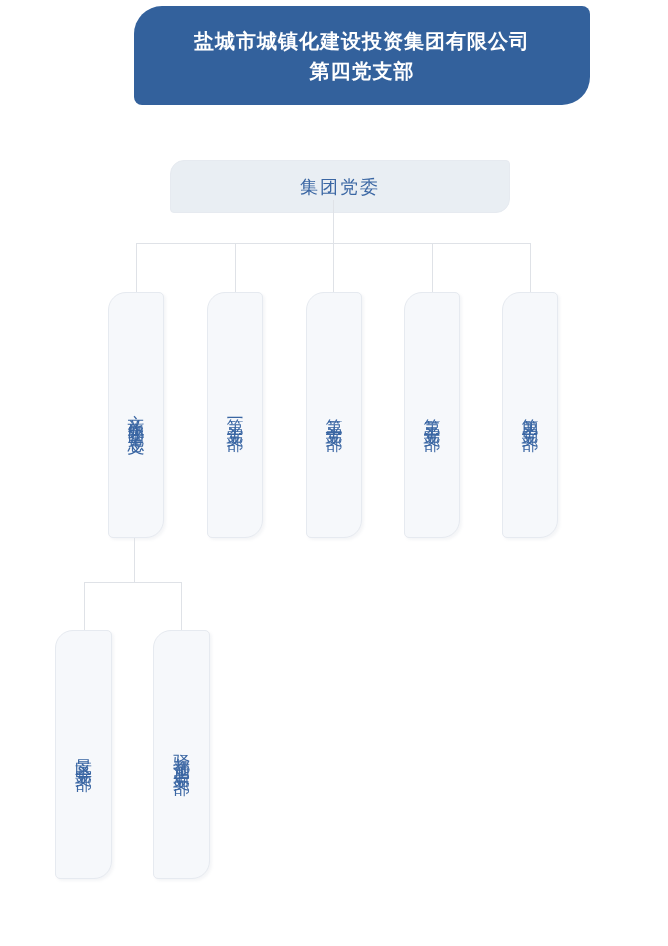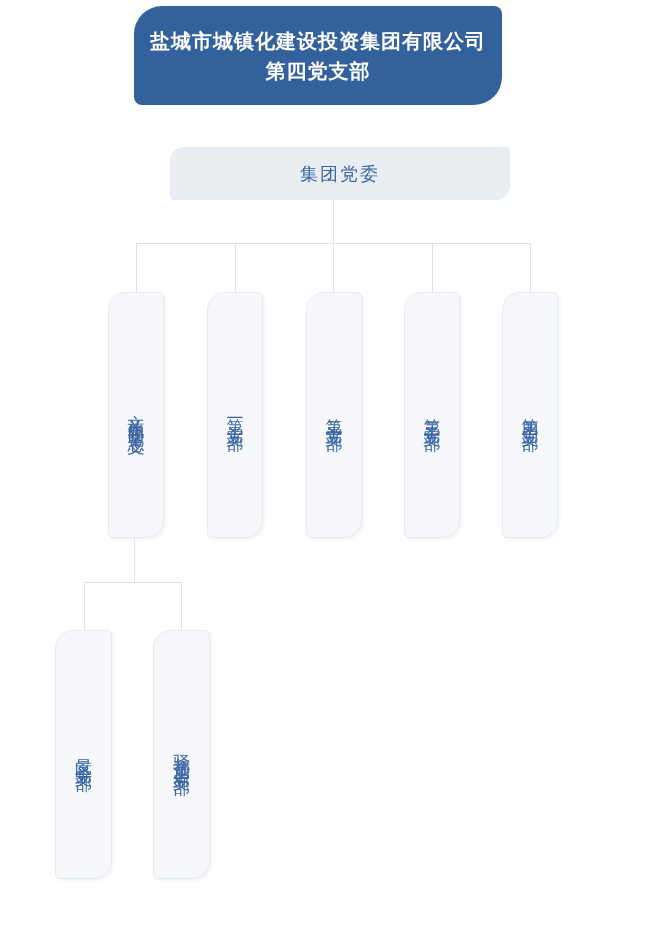--- a/index.html
+++ b/index.html
@@ -22,42 +22,42 @@
     width: 668px;
     height: 946px;
     background: var(--page-bg);
     overflow: hidden;
   }
 
   
   .org-header {
     position: absolute;
     left: 134px; top: 6px;
-    width: 368px; height: 99px;
+    width: 456px; height: 99px;
     background: var(--header-bg);
     border-radius: 28px 8px 28px 8px;
     display: flex;
     flex-direction: column;
     align-items: center;
     justify-content: center;
     gap: 0;
   }
   .org-header .line {
     color: var(--header-text);
     font-size: 20px;
     font-weight: bold;
     letter-spacing: 1px;
     line-height: 30px;
     white-space: nowrap;
   }
 
   
   .root-node {
     position: absolute;
-    left: 170px; top: 147px;
+    left: 170px; top: 160px;
     width: 340px; height: 53px;
     background: var(--root-node-bg);
     border: 1px solid var(--node-border);
     border-radius: 14px 4px 14px 4px;
     display: flex;
     align-items: center;
     justify-content: center;
   }
   .root-node .label {
     color: var(--node-text);

